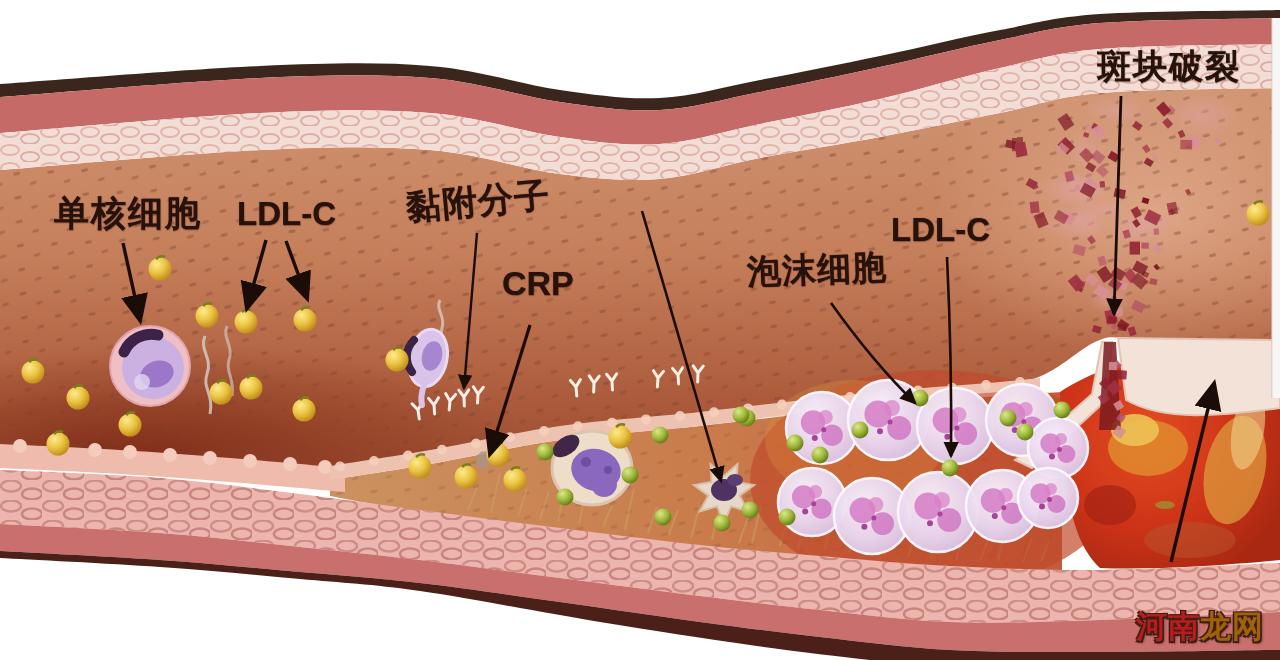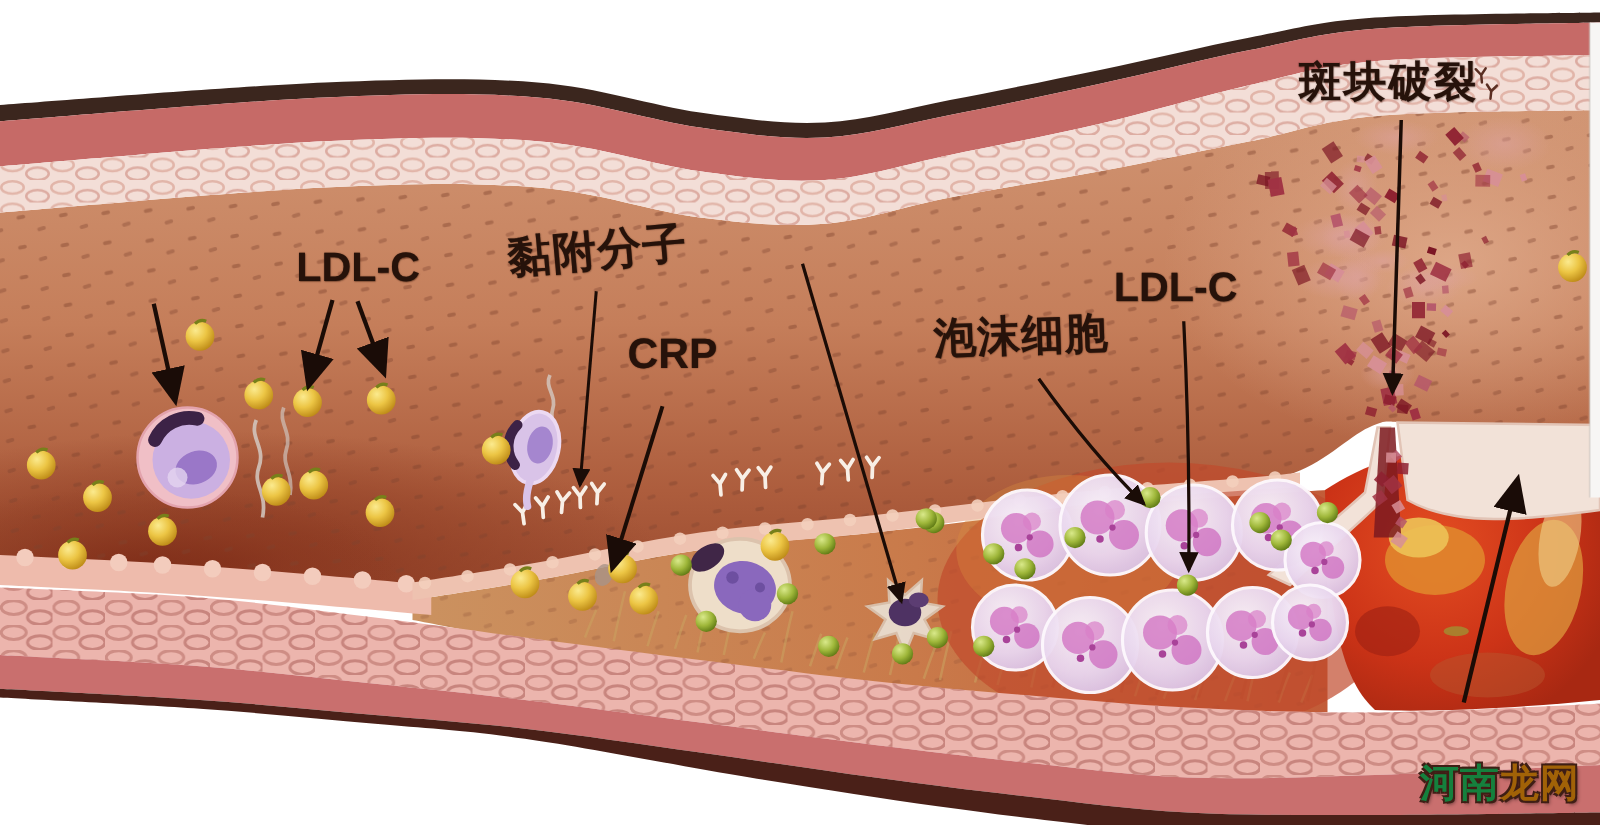--- a/index.html
+++ b/index.html
@@ -3,21 +3,21 @@
 <meta charset="utf-8">
 <style>
   html,body{margin:0;padding:0;background:#ffffff;}
   .stage{position:relative;width:1280px;height:660px;background:#ffffff;overflow:hidden;
          font-family:"Liberation Sans","DejaVu Sans",sans-serif;}
   .stage svg{position:absolute;left:0;top:0;}
   .lbl{position:absolute;font-weight:bold;color:#26120a;white-space:nowrap;
        text-shadow:0 0 1px rgba(42,16,5,.6), .5px .5px 1px rgba(42,16,5,.35);
        line-height:1.05;}
   .wm{position:absolute;font-weight:bold;font-size:31px;white-space:nowrap;letter-spacing:1px;}
-  .wm .p1{color:#15803d;text-shadow:-1.5px -1.5px 0 #3f1e15,1.5px -1.5px 0 #3f1e15,-1.5px 1.5px 0 #3f1e15,1.5px 1.5px 0 #3f1e15,2px 2px 3px rgba(0,0,0,.45);}
+  .wm .p1{color:#b91c1c;text-shadow:-1.5px -1.5px 0 #3f1e15,1.5px -1.5px 0 #3f1e15,-1.5px 1.5px 0 #3f1e15,1.5px 1.5px 0 #3f1e15,2px 2px 3px rgba(0,0,0,.45);}
   .wm .p2{color:#a16207;text-shadow:-1.5px -1.5px 0 #3f1e15,1.5px -1.5px 0 #3f1e15,-1.5px 1.5px 0 #3f1e15,1.5px 1.5px 0 #3f1e15,2px 2px 3px rgba(0,0,0,.45);}
 </style>
 </head>
 <body>
 
 <div class="stage">
 
   <svg id="scene" width="1280" height="660" viewBox="0 0 1280 660">
     <defs id="defs">
       <linearGradient id="lumenG" x1="0" y1="0" x2="0" y2="1">
@@ -525,23 +525,24 @@
         <path d="M477,233 L464,388" stroke="#1b0c06" stroke-width="2.4" fill="none" marker-end="url(#ah2)"></path>
         <path d="M530,325 L490,454" stroke="#1b0c06" stroke-width="3.2" fill="none" marker-end="url(#ah)"></path>
         <path d="M642,211 L721,481" stroke="#1b0c06" stroke-width="2.6" fill="none" marker-end="url(#ah2)"></path>
         <path d="M831,303 Q873,362 915,403" stroke="#1b0c06" stroke-width="2.6" fill="none" marker-end="url(#ah2)"></path>
         <path d="M947,257 Q952,360 951,456" stroke="#1b0c06" stroke-width="2.6" fill="none" marker-end="url(#ah2)"></path>
         <path d="M1121,96 L1114,314" stroke="#1b0c06" stroke-width="2.8" fill="none" marker-end="url(#ah2)"></path>
         <path d="M1171,562 L1214,384" stroke="#1b0c06" stroke-width="3.4" fill="none" marker-end="url(#ah)"></path>
       </g>
   </svg>
 
+  <div class="lbl" style="left:54px;top:195px;font-size:35px;letter-spacing:2px">单核细胞</div>
   <div class="lbl" style="left:237px;top:197px;font-size:33px">LDL-C</div>
   <div class="lbl" style="left:406px;top:183px;font-size:35px;letter-spacing:1px;transform:rotate(-5deg)">黏附分子</div>
   <div class="lbl" style="left:502px;top:266px;font-size:34px">CRP</div>
   <div class="lbl" style="left:747px;top:252px;font-size:34px;letter-spacing:1px;transform:rotate(-2deg)">泡沫细胞</div>
   <div class="lbl" style="left:891px;top:213px;font-size:33px">LDL-C</div>
-  <div class="lbl" style="left:1039px;top:49px;font-size:34px;letter-spacing:2px">斑块破裂</div>
+  <div class="lbl" style="left:1097px;top:49px;font-size:34px;letter-spacing:2px">斑块破裂</div>
 
   <div class="wm" style="left:1136px;top:606px">
     <span class="p1">河南</span><span class="p2">龙网</span>
   </div>
 </div>
 
 </body></html>

